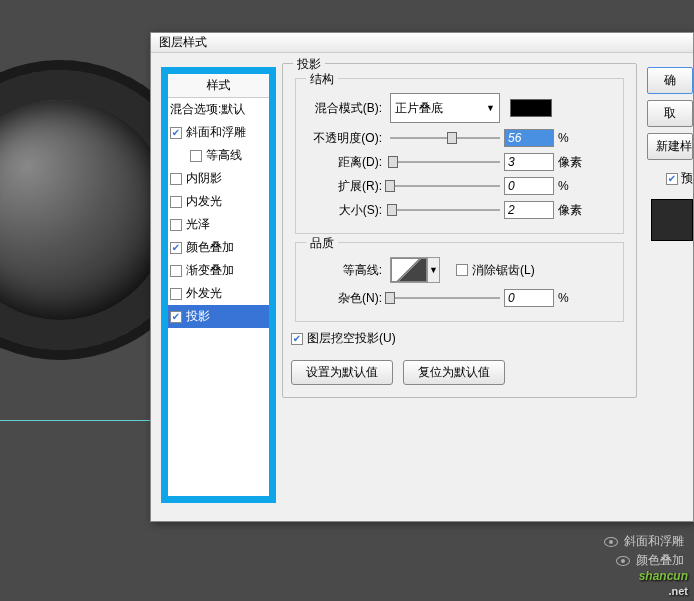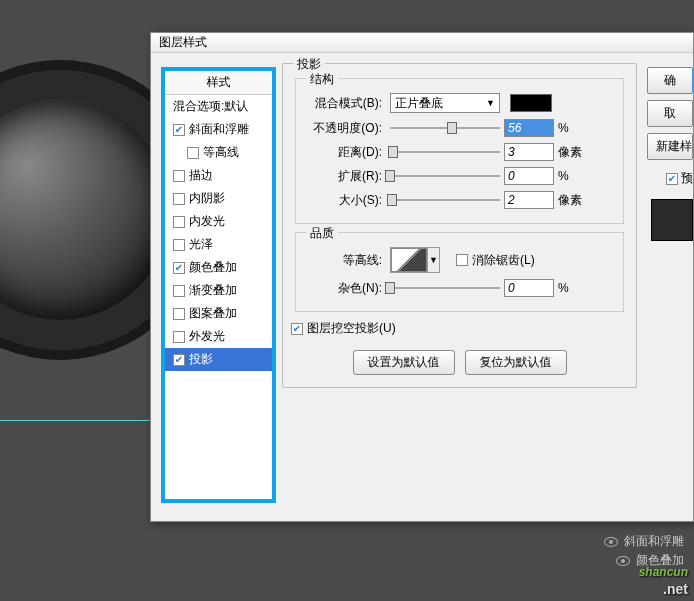--- a/index.html
+++ b/index.html
@@ -3,60 +3,60 @@
 <meta charset="utf-8">
 <style>
 * { box-sizing: border-box; margin: 0; padding: 0; font-family: "Microsoft YaHei", SimSun, sans-serif; font-size: 12px; }
 body { background: #4a4a4a; width: 694px; height: 601px; overflow: hidden; position: relative; }
 .bg-knob { position: absolute; left: -80px; top: 70px; width: 280px; height: 280px; border-radius: 50%; background: radial-gradient(circle at 35% 30%, #888 0%, #555 40%, #222 90%); border: 30px solid #2a2a2a; box-shadow: 0 0 0 10px #1a1a1a, inset 0 0 40px #000; }
 .bg-knob::before { content:""; position:absolute; inset:-40px; border-radius:50%; background: repeating-conic-gradient(#444 0deg 3deg, #222 3deg 6deg); z-index:-1; }
 .guide-line { position:absolute; left:0; top:420px; width:150px; height:1px; background:#5fd3d3; }
 .dialog { position: absolute; left: 150px; top: 32px; width: 544px; height: 490px; background: #f0f0f0; border: 1px solid #888; box-shadow: 2px 2px 8px rgba(0,0,0,0.4); }
 .titlebar { background: linear-gradient(#fff, #e8e8e8); height: 20px; padding: 4px 8px; border-bottom: 1px solid #ccc; display:flex; align-items:center; }
 .dialog-body { display: flex; height: calc(100% - 24px); }
-.style-list { width: 115px; border: 4px solid #0ea5e9; margin: 14px 0 14px 10px; background: #fff; overflow:hidden; }
+.style-list { width: 115px; border: 7px solid #0ea5e9; margin: 14px 0 14px 10px; background: #fff; overflow:hidden; }
 .style-list .hdr { text-align: center; padding: 3px 0; border-bottom: 1px solid #ccc; background:#f8f8f8; }
-.style-list .item { padding: 3px 8px; display: flex; align-items: center; gap: 4px; cursor: pointer; }
+.style-list .item { padding: 3px 2px; display: flex; align-items: center; gap: 4px; cursor: pointer; }
 .style-list .item.indent { padding-left: 22px; }
 .style-list .item.sel { background: #3874d6; color: #fff; }
 .cb { width: 12px; height: 12px; border: 1px solid #888; background: #fff; display: inline-flex; align-items:center; justify-content:center; color:#3874d6; font-size:10px; line-height:1; }
 .cb.checked::after { content:"✔"; }
 .main-panel { flex: 1; padding: 10px 6px; position:relative; }
 .fieldset { border: 1px solid #bbb; border-radius: 2px; padding: 10px 8px 12px; margin-bottom: 10px; position:relative; }
 .fieldset .legend { position:absolute; top:-8px; left:10px; background:#f0f0f0; padding:0 4px; }
 .inner-fieldset { border: 1px solid #ccc; margin: 4px 4px 8px; padding: 8px 8px 8px; position:relative; }
 .inner-fieldset .legend { position:absolute; top:-8px; left:10px; background:#f0f0f0; padding:0 4px; }
 .row { display: flex; align-items: center; margin: 6px 0; gap: 4px; }
 .lbl { width: 82px; text-align: right; padding-right: 4px; }
-.select { border: 1px solid #888; background: #fff; width: 110px; height: 20px; padding: 2px 4px; display:flex; align-items:center; justify-content:space-between; }
+.select { border: 1px solid #888; background: #fff; width: 110px; height: 30px; padding: 2px 4px; display:flex; align-items:center; justify-content:space-between; }
 .select .arrow { font-size:9px; }
 .swatch { width: 42px; height: 18px; border: 1px solid #666; background: #000; margin-left: 6px; }
 .slider { flex:1; height: 16px; position: relative; max-width:110px; }
 .slider .track { position:absolute; top:7px; left:0; right:0; height:2px; background:#aaa; }
 .slider .thumb { position:absolute; top:2px; width:10px; height:12px; background:#ddd; border:1px solid #666; transform:translateX(-50%); }
 .num { width: 50px; height: 18px; border: 1px solid #888; background: #fff; padding: 1px 3px; text-align:left;font-style:italic; }
 .num.hl { background:#4a90e2; color:#fff; }
 .unit { width: 30px; }
 .angle-dial { width: 30px; height: 30px; border: 1px solid #888; border-radius: 50%; background:#fff; position:relative; }
 .angle-dial::after { content:""; position:absolute; left:50%; top:50%; width:1px; height:12px; background:#333; transform-origin:top; transform:rotate(0deg); }
 .contour { width: 36px; height: 24px; border:1px solid #888; background: linear-gradient(135deg,#fff 0%,#fff 48%,#888 48%,#888 52%,#444 52%,#444 100%); display:inline-block; }
 .contour-wrap { display:flex; align-items:center; border:1px solid #999; }
 .contour-arrow { width:12px; text-align:center; font-size:9px; background:#eee; border-left:1px solid #999; height:24px; display:flex; align-items:center; justify-content:center; }
 .btn { border:1px solid #888; background:linear-gradient(#fff,#e4e4e4); padding:3px 14px; border-radius:3px; cursor:pointer; }
-.btn-row { display:flex; gap:10px; justify-content:center; margin-top:13px; }
+.btn-row { display:flex; gap:10px; justify-content:flex-start; margin-top:13px; }
 .side-buttons { width: 50px; padding: 14px 0; display:flex; flex-direction:column; gap:6px; align-items:flex-end; }
 .side-btn { border:1px solid #888; background:linear-gradient(#fff,#e4e4e4); padding:4px 8px; width:46px; text-align:center; border-radius:2px; cursor:pointer; white-space:nowrap; overflow:hidden; }
 .side-cb-row { display:flex; align-items:center; gap:3px; margin-top:4px; margin-left:6px; }
 .preview-box { width:42px; height:42px; background:#2a2a2a; border:1px solid #000; margin-top:6px; margin-left:4px; }
 .fx-list { position:absolute; right:10px; bottom:30px; color:#ccc; font-size:11px; }
 .fx-list .fx-row { display:flex; align-items:center; gap:6px; justify-content:flex-end; margin:2px 0; }
 .eye { width:14px; height:10px; border:1px solid #aaa; border-radius:50%; position:relative; }
 .eye::after { content:""; position:absolute; left:4px; top:2px; width:4px; height:4px; background:#aaa; border-radius:50%; }
 .watermark { position:absolute; right:6px; bottom:4px; color:#7fbf3f; font-weight:bold; font-size:18px; text-shadow:1px 1px 2px #000; font-style:italic; }
-.watermark .sub { font-size:14px; color:#ddd; display:block; text-align:right; font-style:normal; }
+.watermark .sub { font-size:11px; color:#ddd; display:block; text-align:right; font-style:normal; }
 </style>
 </head>
 <body>
 
 <div class="bg-knob"></div>
 <div class="guide-line"></div>
 
 <div class="dialog">
   <div class="titlebar">
     <span>图层样式</span>
@@ -71,45 +71,37 @@
           <div class="item">
             <span class="cb checked"></span>
             <span>斜面和浮雕</span>
           </div>
           <div class="item indent">
             <span class="cb"></span>
             <span>等高线</span>
           </div>
           <div class="item">
             <span class="cb"></span>
-            <span>描边</span>
-          </div>
-          <div class="item">
-            <span class="cb"></span>
             <span>内阴影</span>
           </div>
           <div class="item">
             <span class="cb"></span>
             <span>内发光</span>
           </div>
           <div class="item">
             <span class="cb"></span>
             <span>光泽</span>
           </div>
           <div class="item">
             <span class="cb checked"></span>
             <span>颜色叠加</span>
           </div>
           <div class="item">
             <span class="cb"></span>
             <span>渐变叠加</span>
-          </div>
-          <div class="item">
-            <span class="cb"></span>
-            <span>图案叠加</span>
           </div>
           <div class="item">
             <span class="cb"></span>
             <span>外发光</span>
           </div>
           <div class="item sel">
             <span class="cb checked"></span>
             <span>投影</span>
           </div>
         </div>

